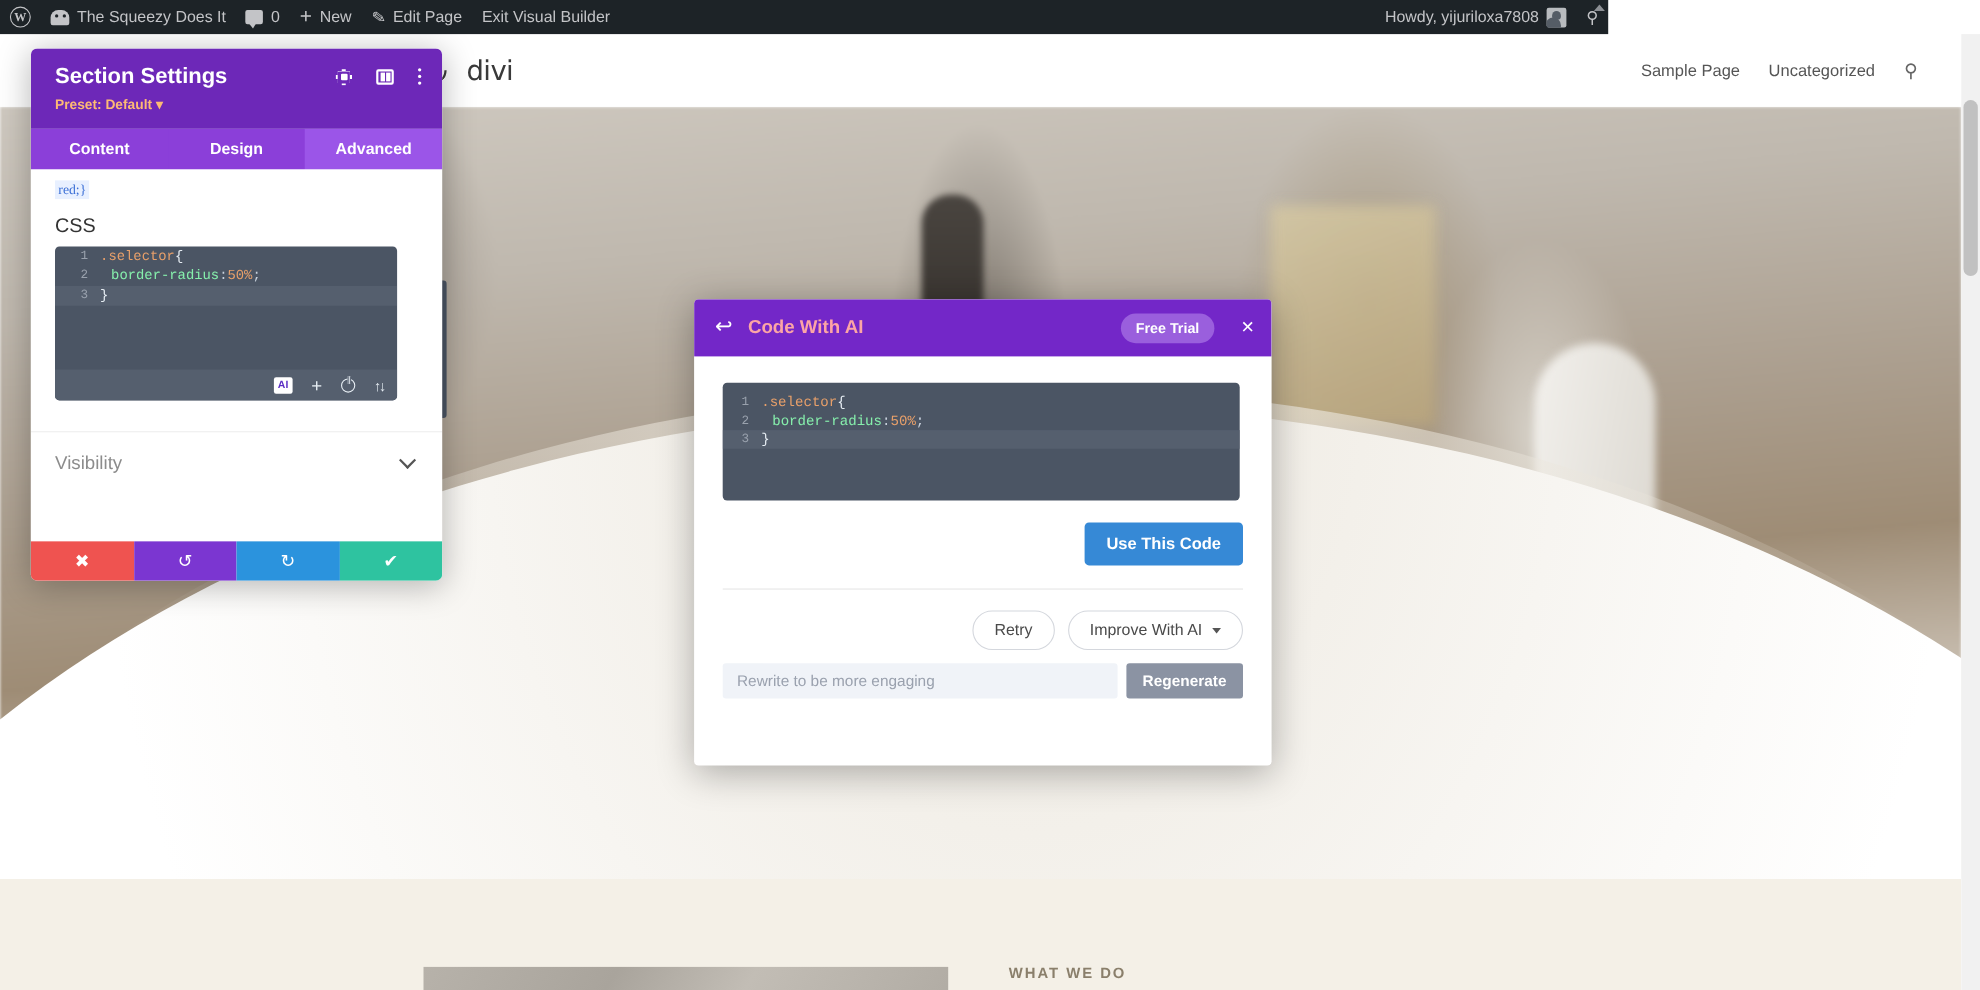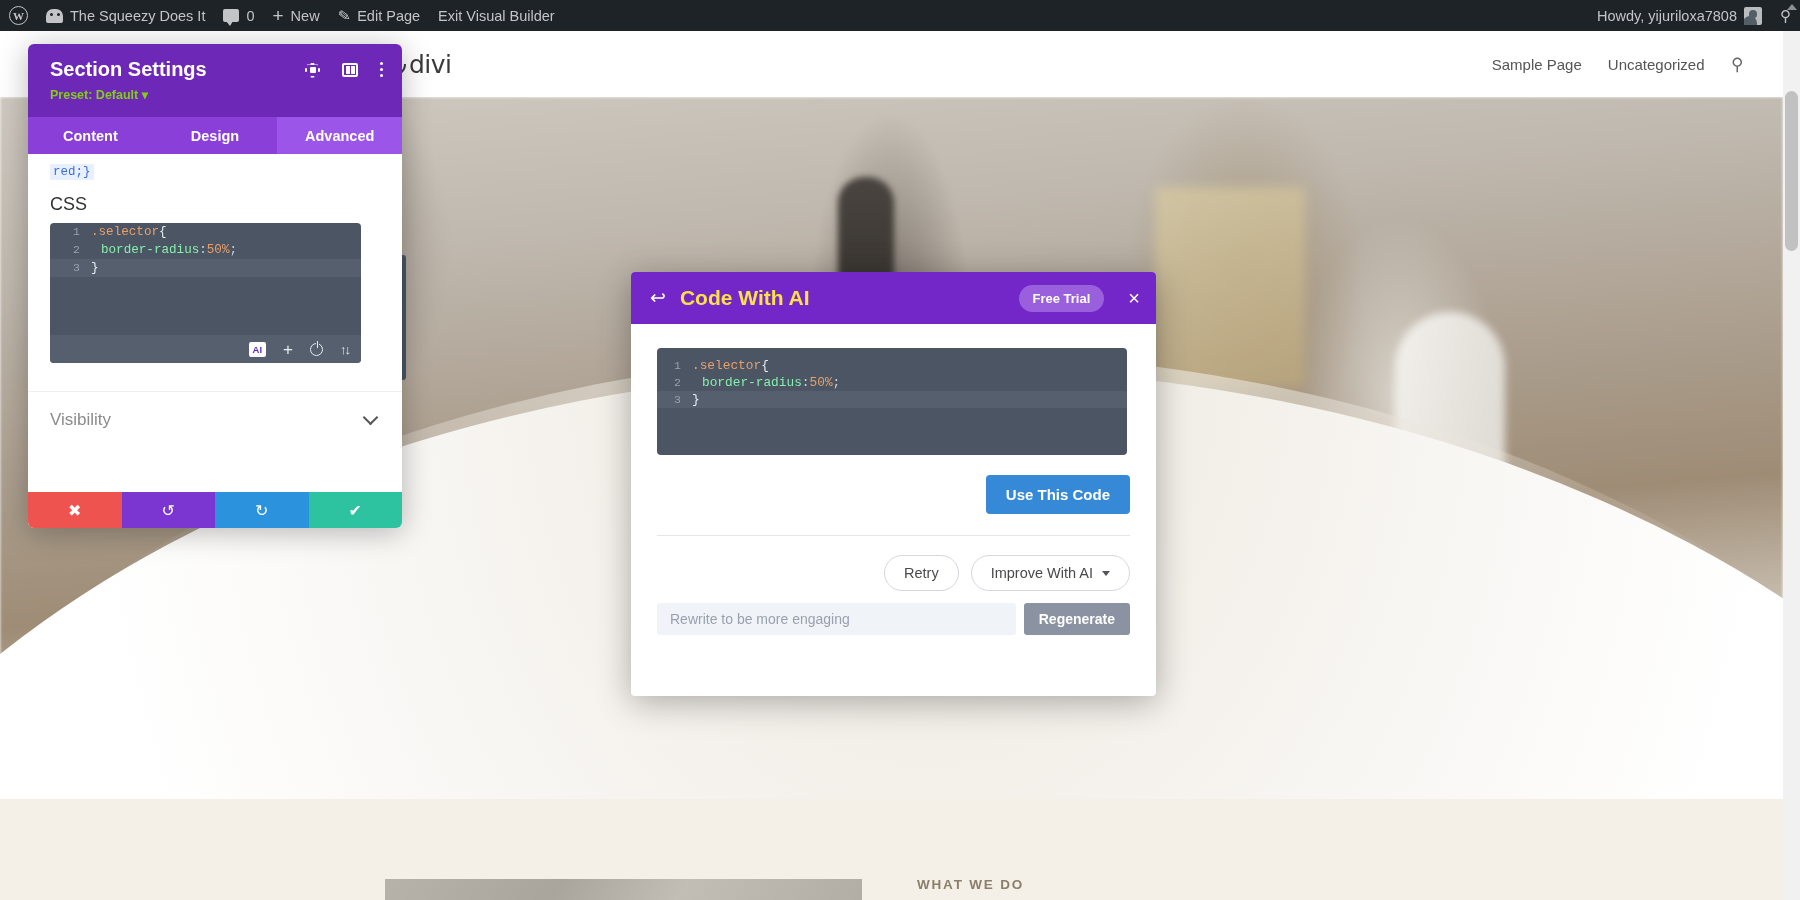--- a/index.html
+++ b/index.html
@@ -6,21 +6,21 @@
   html, body {
     width: 1800px; height: 900px;
     overflow: hidden;
     font-family: "Liberation Sans", sans-serif;
     background: #ffffff;
   }
 
   
   #wp-admin-bar {
     position: absolute; top: 0; left: 0;
-    width: 1800px; height: 31px;
+    width: 1462px; height: 31px;
     background: #1d2327;
     display: flex; align-items: center;
     color: #c3c4c7; font-size: 14.5px;
     z-index: 300;
   }
   .ab-item {
     display: flex; align-items: center; gap: 7px;
     height: 31px; padding: 0 9px;
     color: #c3c4c7; white-space: nowrap;
     cursor: pointer;
@@ -87,21 +87,21 @@
     width: 1783px; height: 869px;
     background: #ffffff; overflow: hidden;
   }
   #site-header {
     position: absolute; top: 0; left: 0;
     width: 1783px; height: 66px;
     background: #ffffff; z-index: 20;
     display: flex; align-items: center;
   }
   .logo-wrap {
-    display: flex; align-items: center; gap: 3px;
+    display: flex; align-items: center; gap: 18px;
     margin-left: 380px;
   }
   .logo-mark {
     width: 26px; height: 26px; border-radius: 50%;
     border: 2.5px solid #3b3b3b;
     border-right-color: transparent;
     transform: rotate(-45deg);
   }
   .logo-text {
     font-size: 25px; color: #3a3a3a; letter-spacing: -0.5px;
@@ -229,21 +229,21 @@
     display: flex; flex-direction: column;
   }
   #panel-header {
     background: #6d28b8; height: 73px; flex: none;
     padding: 14px 20px 0 22px; position: relative;
   }
   .panel-title {
     color: #fff; font-size: 20px; font-weight: bold;
   }
   .panel-preset {
-    color: #84cc16; font-size: 12.5px; font-weight: bold;
+    color: #fdba74; font-size: 12.5px; font-weight: bold;
     margin-top: 6px; cursor: pointer;
   }
   .panel-hdr-icons {
     position: absolute; right: 18px; top: 18px;
     display: flex; align-items: center; gap: 22px;
   }
   .phi { cursor: pointer; color: #fff; display: flex; }
   .ico-focus {
     width: 15px; height: 15px; position: relative;
   }
@@ -282,21 +282,21 @@
   .ptab {
     flex: 1; display: flex; align-items: center; justify-content: center;
     color: #fff; font-size: 14.5px; font-weight: bold; cursor: pointer;
     background: #8b3fd9;
   }
   .ptab.active { background: #9b55e8; }
   #panel-body {
     flex: 1; overflow: hidden; position: relative; background: #fff;
   }
   .leftover-code {
-    font-family: Liberation Mono, monospace;
+    font-family: Liberation Serif, serif;
     font-size: 12.5px; color: #3b6fd6;
     background: #e8f0ff;
     display: inline-block;
     margin: 10px 0 0 22px; padding: 1px 3px;
   }
   .field-label {
     font-size: 18px; color: #333; margin: 14px 0 8px 22px;
   }
   .code-editor {
     margin: 0 0 0 22px; width: 311px; height: 140px;
@@ -384,21 +384,21 @@
   #ai-modal-header {
     height: 52px; flex: none; background: #7327c8;
     display: flex; align-items: center; padding: 0 16px 0 19px;
     gap: 14px;
   }
   .back-arrow {
     color: #fff; font-size: 19px; cursor: pointer;
     display: flex; align-items: center; margin-top: -2px;
   }
   .ai-modal-title {
-    color: #fde047; font-size: 21px; font-weight: bold; flex: 1;
+    color: #fca5a5; font-size: 17px; font-weight: bold; flex: 1;
   }
   .free-trial-pill {
     background: #9a5fdd; color: #fff; font-size: 13px; font-weight: bold;
     padding: 6px 14px; border-radius: 14px; cursor: pointer;
   }
   .modal-close {
     color: #fff; font-size: 20px; cursor: pointer; margin-left: 10px;
     line-height: 1;
   }
   #ai-modal-body {

